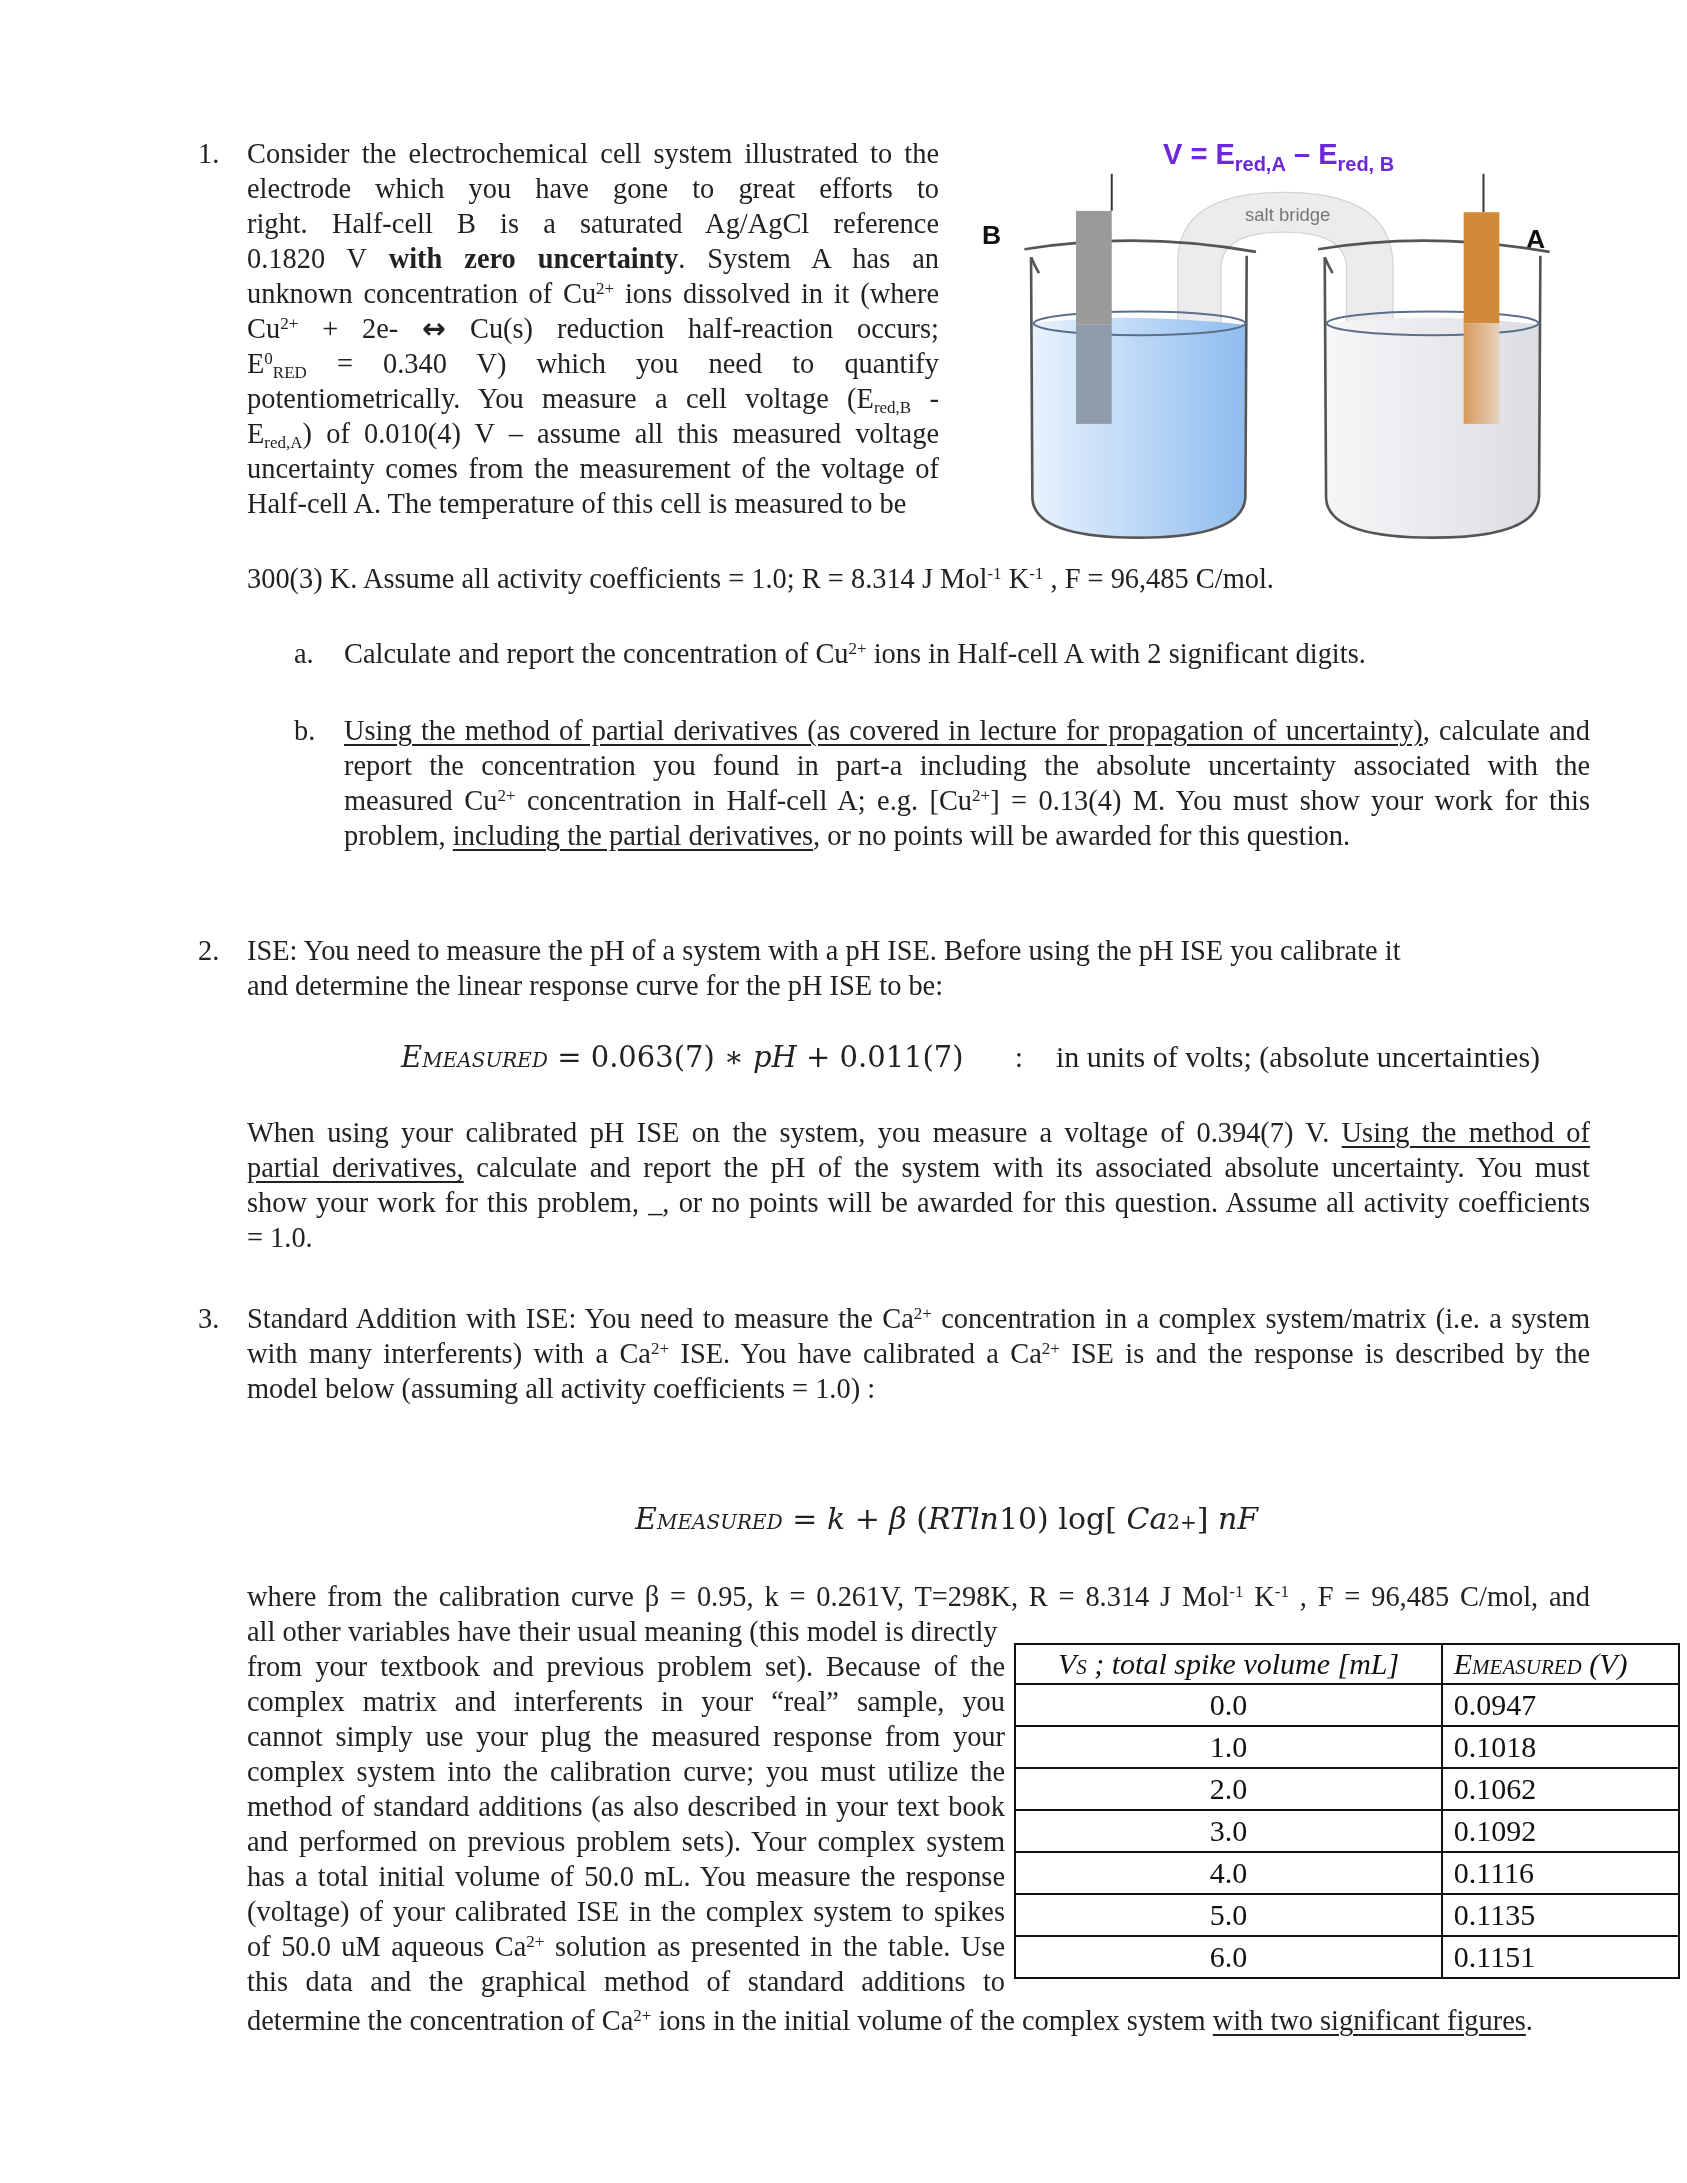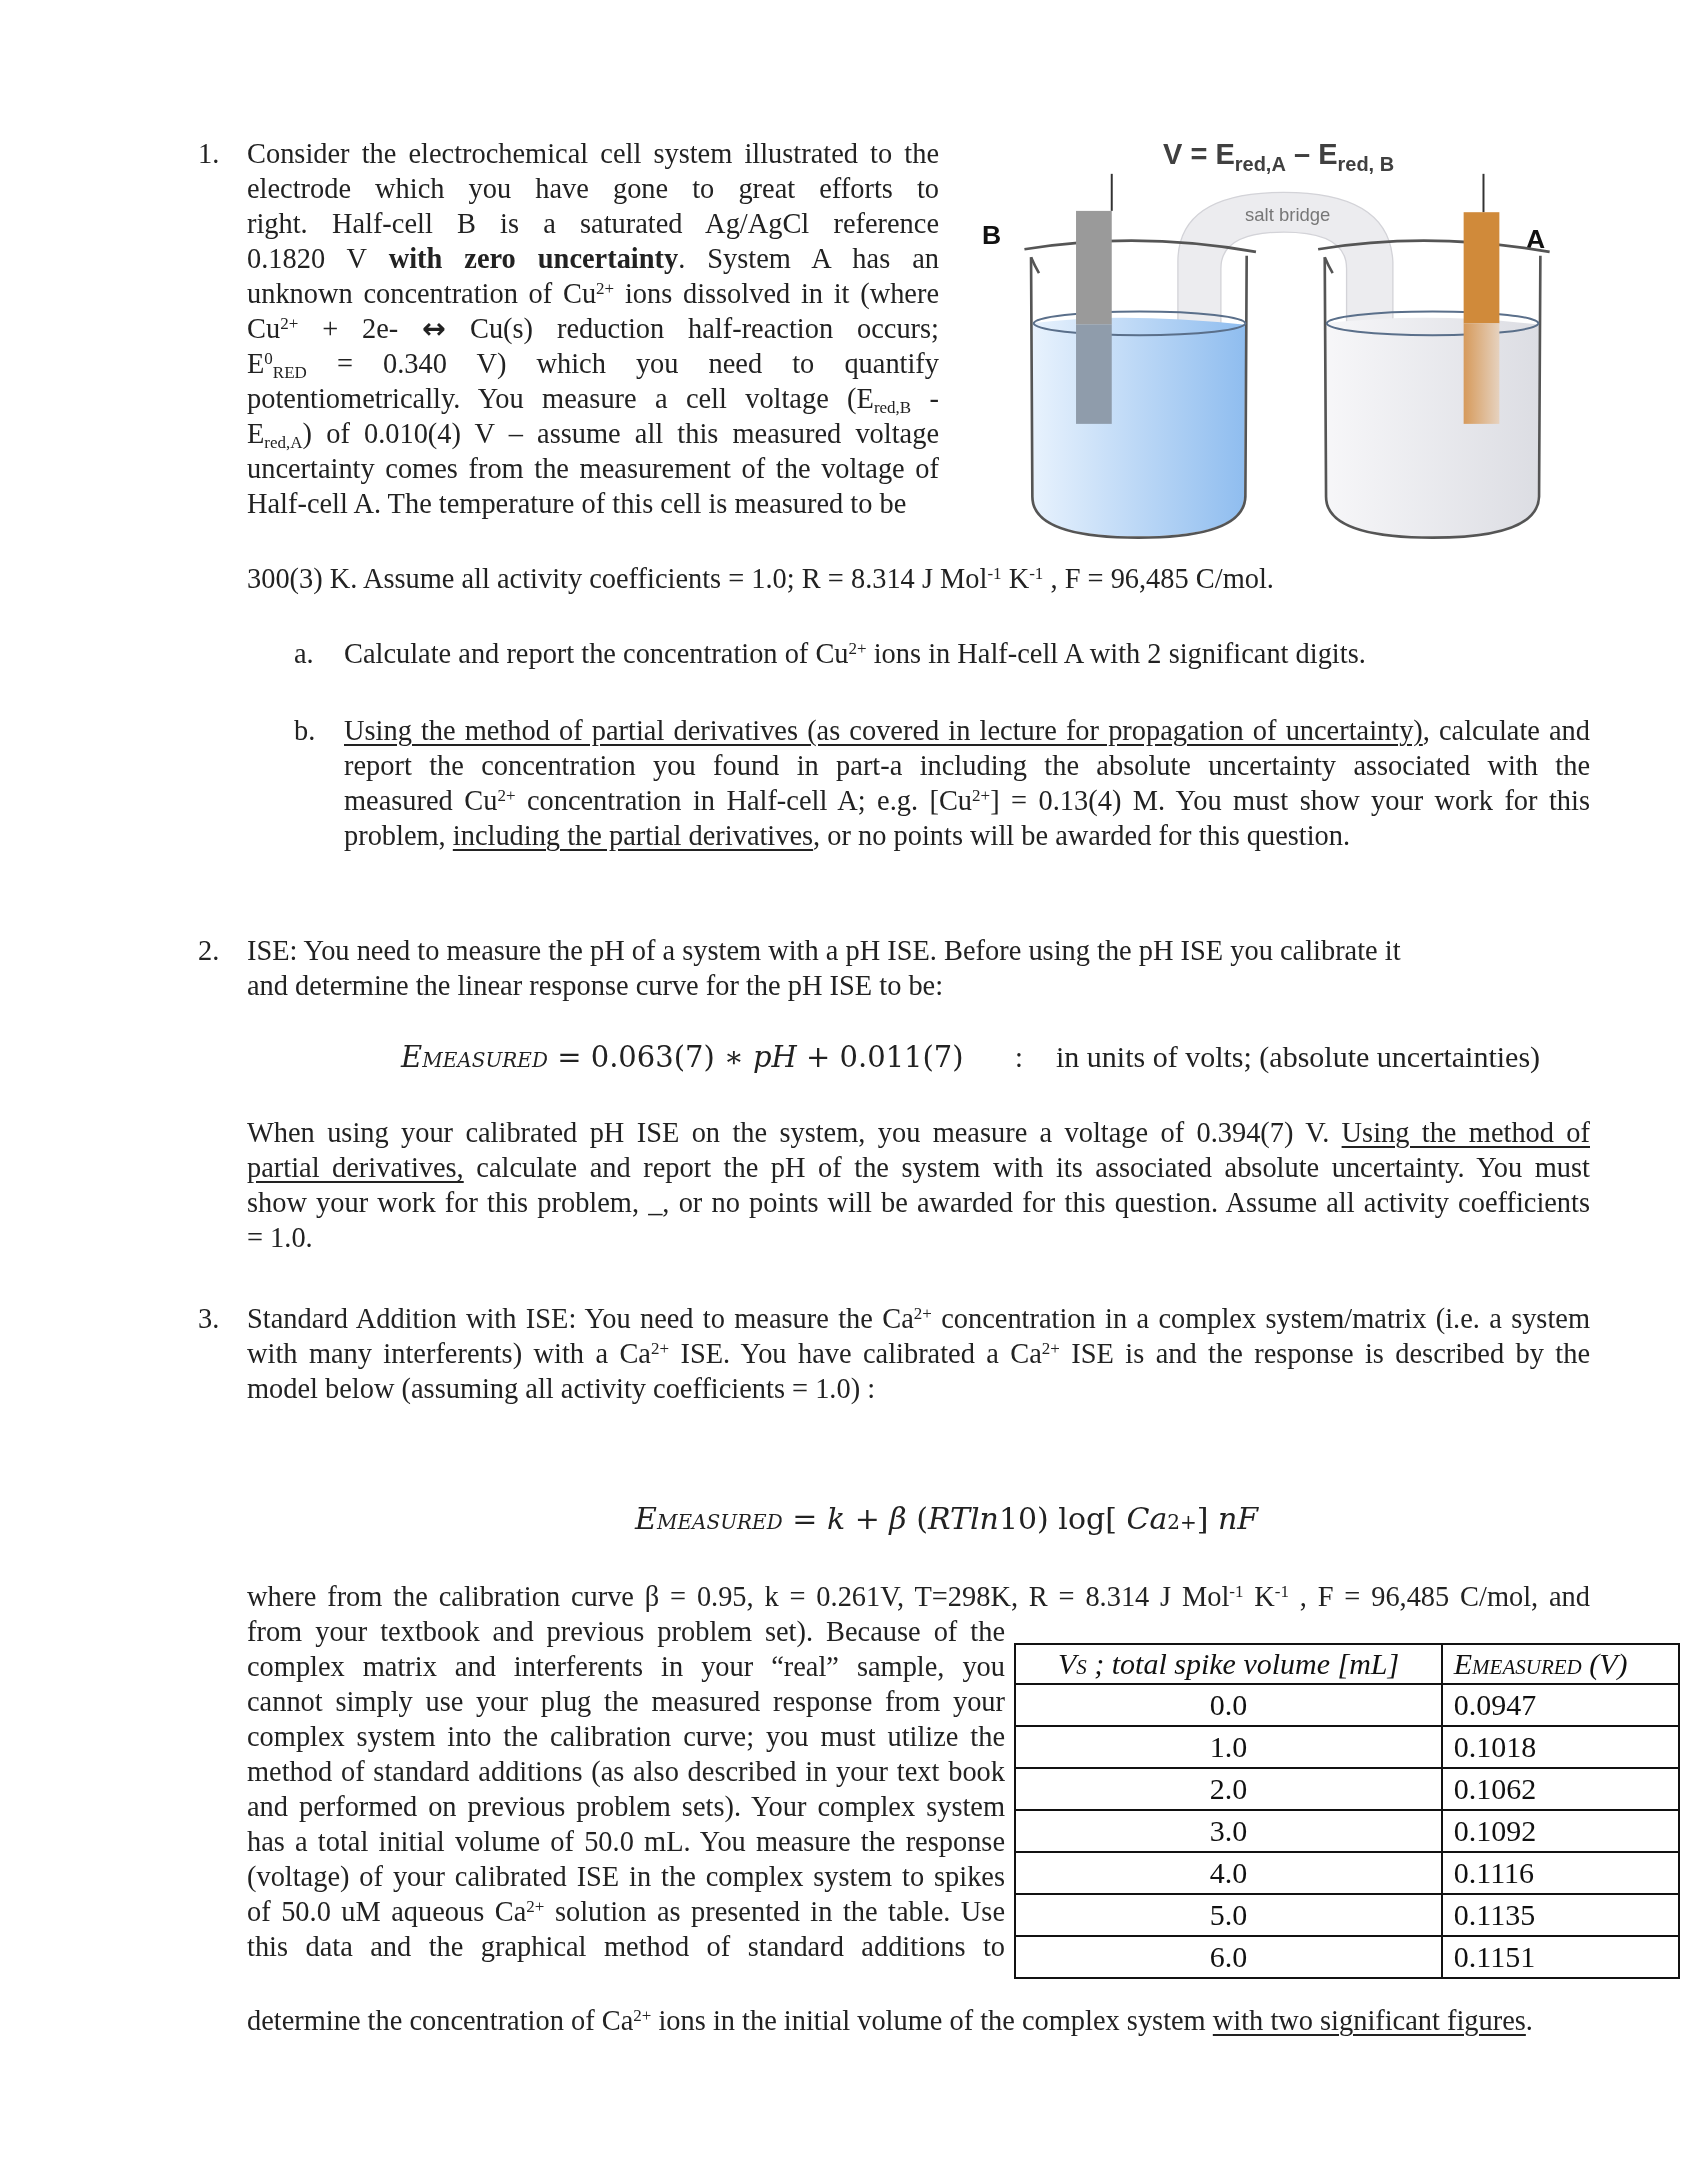--- a/index.html
+++ b/index.html
@@ -55,21 +55,21 @@
   <div class="abs txt" style="left:294px;top:713px;">b.</div>
   <div class="abs txt" style="left:344px;top:713px;width:1246px;">
     <div class="just"><span class="u">Using the method of partial derivatives (as covered in lecture for propagation of uncertainty)</span><span>, calculate and</span></div>
     <div class="just">report the concentration you found in part-a including the absolute uncertainty associated with the</div>
     <div class="just"><span>measured Cu</span><sup>2+</sup><span> concentration in Half-cell A; e.g. [Cu</span><sup>2+</sup><span>] = 0.13(4) M.  You must show your work for this</span></div>
     <div class="nojust"><span>problem, </span><span class="u">including the partial derivatives</span><span>, or no points will be awarded for this question.</span></div>
   </div>
 </div>
 
 <div class="abs" style="left:953px;top:126px;width:635px;height:437px;">
-  <div class="abs diag-text" style="left:210px;top:12px;font-size:29px;font-weight:bold;color:#404040;white-space:nowrap;">
+  <div class="abs diag-text" style="left:210px;top:12px;font-size:29px;font-weight:bold;color:#6d28d9;white-space:nowrap;">
     <span>V = </span><span>E</span><sub style="font-size:20px;vertical-align:-6.6px;">red,A</sub><span> – </span><span>E</span><sub style="font-size:20px;vertical-align:-6.6px;">red, B</sub>
   </div>
   <div class="abs diag-text" style="left:29px;top:94px;font-size:26.5px;font-weight:bold;color:#111;">B</div>
   <div class="abs diag-text" style="left:573px;top:98px;font-size:26.5px;font-weight:bold;color:#111;">A</div>
 
   <svg width="635" height="437" viewBox="0 0 960 660" style="position:absolute;left:0;top:0;">
     <defs>
       <linearGradient id="solB" x1="0" x2="1" y1="0" y2="0">
         <stop offset="0" stop-color="#e8f2fd"></stop>
         <stop offset="1" stop-color="#8fbdef"></stop>
@@ -137,20 +137,21 @@
 
   <div class="abs eq" style="left:635px;top:1501px;white-space:nowrap;font-size:30px;">
     <i>E</i><i style="font-size:20px;">MEASURED</i><span> = </span><i>k</i><span> + </span><i>β</i><span> (</span><i>RTln</i><span>10</span><span>) log[ </span><i>Ca</i><span style="font-size:20px;">2+</span><span>] </span><i>nF</i>
   </div>
 
   <div class="abs txt" style="left:247px;top:1579px;width:1343px;">
     <div class="just"><span>where from the calibration curve β = 0.95, k = 0.261V, T=298K, R = 8.314 J Mol</span><sup>-1</sup><span> K</span><sup>-1</sup><span> , F = 96,485 C/mol, and</span></div>
   </div>
 
   <div class="abs txt" style="left:247px;top:1614px;width:758px;">
+    <div class="nojust">all other variables have their usual meaning (this model is directly</div>
     <div class="just">from your textbook and previous problem set).  Because of the</div>
     <div class="just">complex matrix and interferents in your “real” sample, you</div>
     <div class="just">cannot simply use your plug the measured response from your</div>
     <div class="just">complex system into the calibration curve; you must utilize the</div>
     <div class="just">method of standard additions (as also described in your text book</div>
     <div class="just">and performed on previous problem sets).  Your complex system</div>
     <div class="just">has a total initial volume of 50.0 mL.  You measure the response</div>
     <div class="just">(voltage) of your calibrated ISE in the complex system to spikes</div>
     <div class="just"><span>of 50.0 uM aqueous Ca</span><sup>2+</sup><span> solution as presented in the table.  Use</span></div>
     <div class="just">this data and the graphical method of standard additions to</div>

